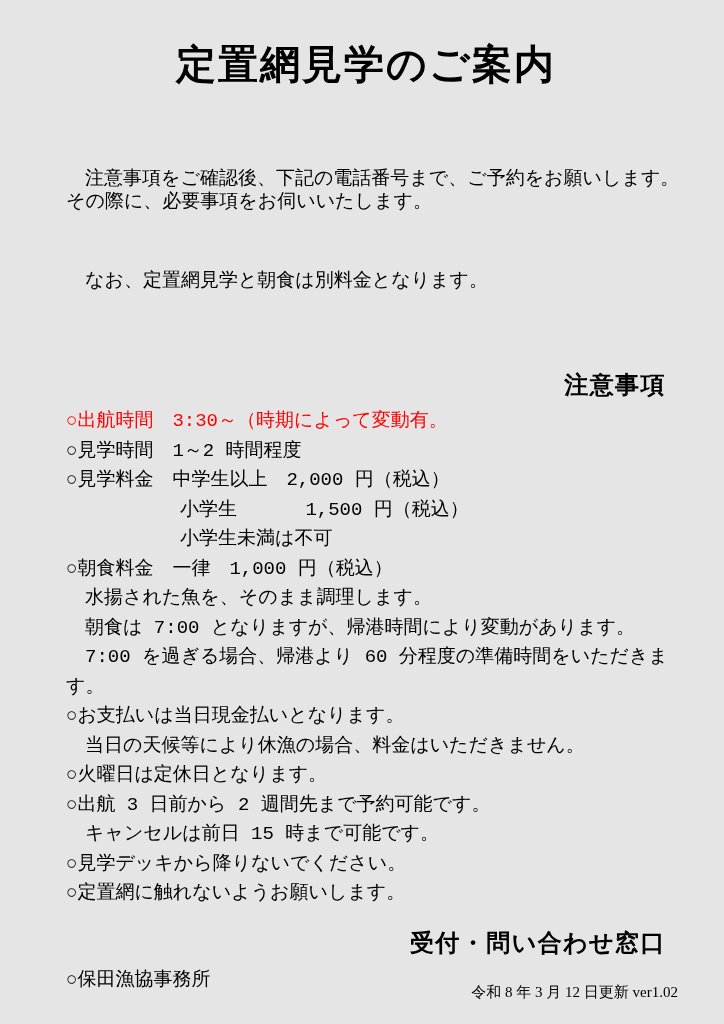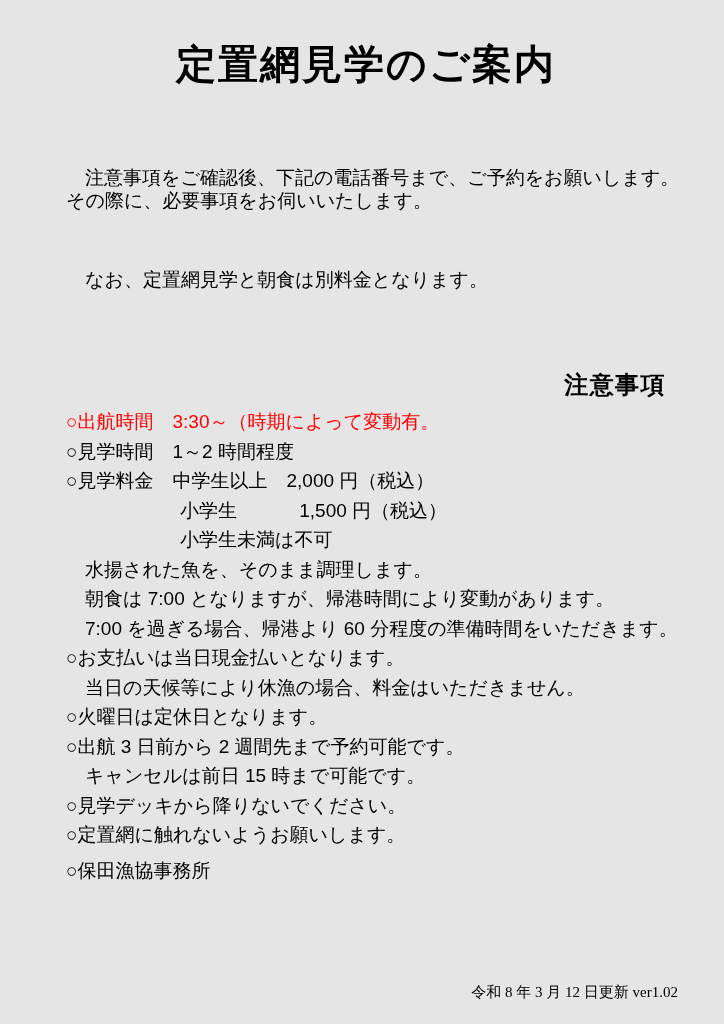--- a/index.html
+++ b/index.html
@@ -34,21 +34,21 @@
   .intro .para2 { margin-top: 10px; }
   .section-heading {
     text-align: right;
     font-size: 24px;
     font-weight: 600;
     letter-spacing: 0.06em;
     margin-right: 32px;
   }
   .notes-heading { margin-top: 32px; }
   .contact-heading { margin-top: 18px; }
-  .line-list { margin-top: 6px; }
+  .line-list { margin-top: 6px; font-family: Liberation Mono, monospace; }
   .line {
     font-size: 19px;
     line-height: 29.5px;
     white-space: pre-wrap;
     font-weight: 500;
   }
   .contact-list .line { line-height: 30px; }
   .footer-note {
     position: absolute;
     right: 46px;
@@ -79,20 +79,21 @@
 
 
       <div class="line">○見学時間　1～2 時間程度</div>
 
       <div class="line">○見学料金　中学生以上　2,000 円（税込）</div>
 
       <div class="line">　　　　　　小学生　　　 1,500 円（税込）</div>
 
       <div class="line">　　　　　　小学生未満は不可</div>
 
+      <div class="line">○朝食料金　一律　1,000 円（税込）</div>
 
       <div class="line">　水揚された魚を、そのまま調理します。</div>
 
       <div class="line">　朝食は 7:00 となりますが、帰港時間により変動があります。</div>
 
       <div class="line">　7:00 を過ぎる場合、帰港より 60 分程度の準備時間をいただきます。</div>
 
       <div class="line">○お支払いは当日現金払いとなります。</div>
 
       <div class="line">　当日の天候等により休漁の場合、料金はいただきません。</div>
@@ -101,20 +102,21 @@
 
       <div class="line">○出航 3 日前から 2 週間先まで予約可能です。</div>
 
       <div class="line">　キャンセルは前日 15 時まで可能です。</div>
 
       <div class="line">○見学デッキから降りないでください。</div>
 
       <div class="line">○定置網に触れないようお願いします。</div>
     </div>
 
+  <h2 class="section-heading contact-heading">受付・問い合わせ窓口</h2>
 
   <div class="line-list contact-list">
 
       <div class="line">○保田漁協事務所</div>
 
 
     </div>
 
   <div class="footer-note">令和 8 年 3 月 12 日更新 ver1.02</div>
 

